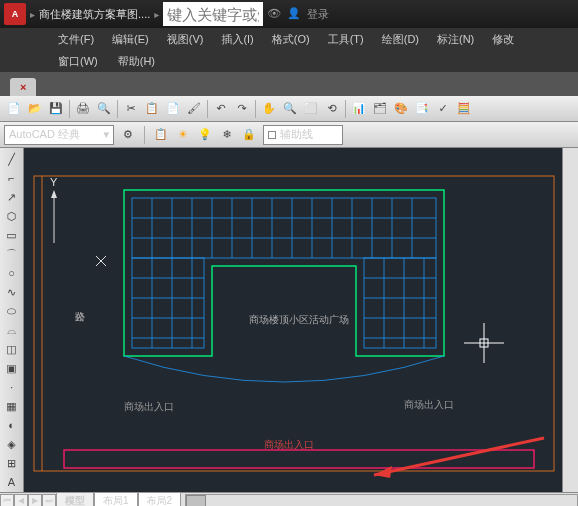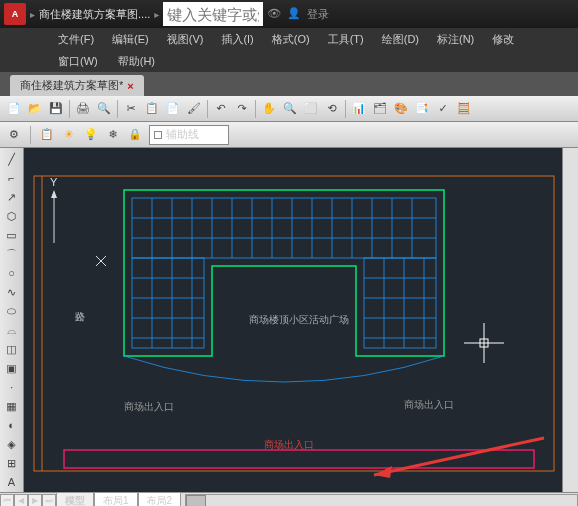--- a/index.html
+++ b/index.html
@@ -71,21 +71,20 @@
   <span class="menu-item">标注(N)</span>
   <span class="menu-item">修改</span>
 </div>
 <div class="menubar2">
   <span class="menu-item">窗口(W)</span>
   <span class="menu-item">帮助(H)</span>
 </div>
 
 <div class="doc-tabs">
   <div class="doc-tab">
-    <span>商住楼建筑方案草图*</span>
     <span class="tab-close">×</span>
   </div>
 </div>
 
 <div class="toolbar">
   <span class="tb-btn">📄</span>
   <span class="tb-btn">📂</span>
   <span class="tb-btn">💾</span>
   <span class="tb-sep"></span>
   <span class="tb-btn">🖨</span>
@@ -106,20 +105,24 @@
   <span class="tb-sep"></span>
   <span class="tb-btn">📊</span>
   <span class="tb-btn">🗂</span>
   <span class="tb-btn">🎨</span>
   <span class="tb-btn">📑</span>
   <span class="tb-btn">✓</span>
   <span class="tb-btn">🧮</span>
 </div>
 
 <div class="workspace-bar">
+  <div class="ws-select">
+    <span>AutoCAD 经典</span>
+    <span>▾</span>
+  </div>
   <span class="tb-btn">⚙</span>
   <span class="tb-sep"></span>
   <div class="ws-icons">
     <span class="tb-btn">📋</span>
     <span class="tb-btn sun">☀</span>
     <span class="tb-btn bulb">💡</span>
     <span class="tb-btn">❄</span>
     <span class="tb-btn">🔒</span>
   </div>
   <div class="layer-select">

